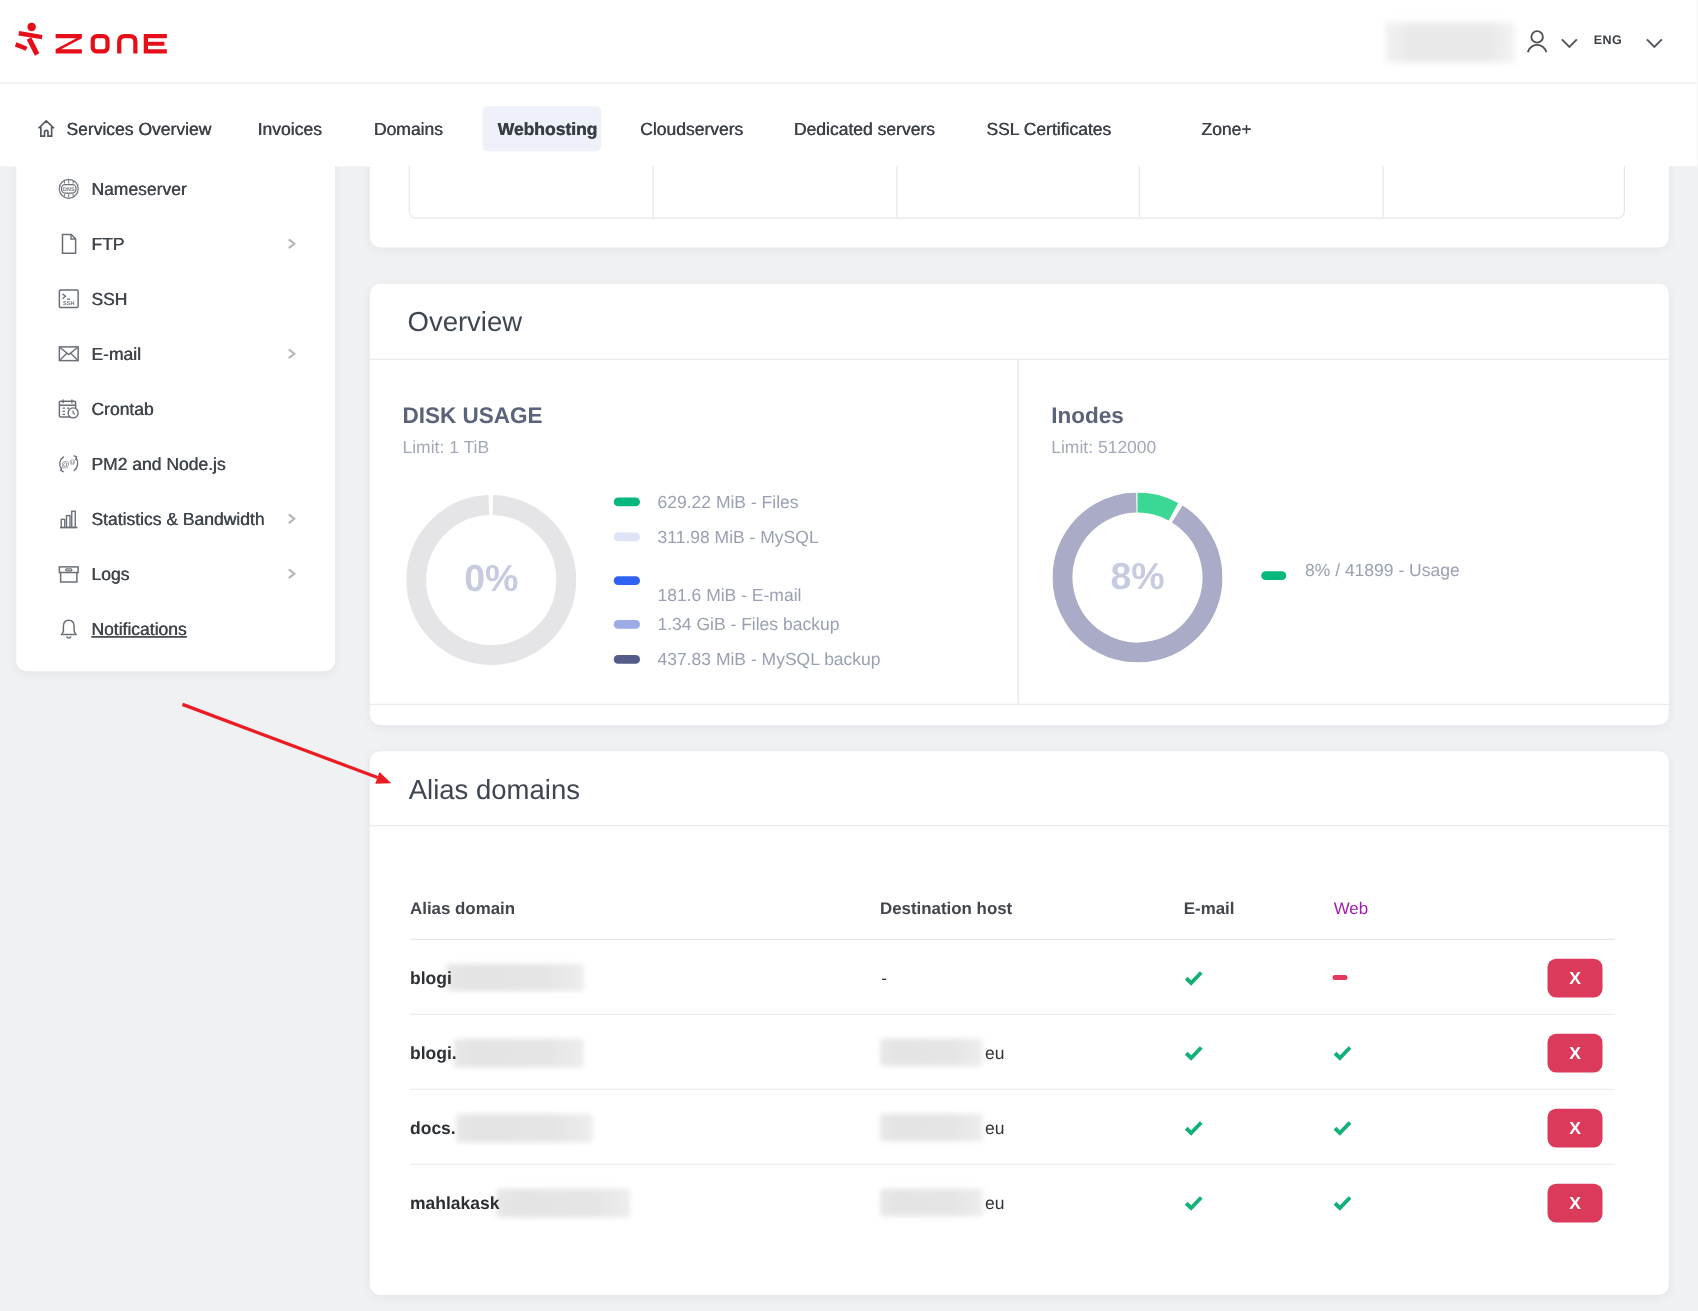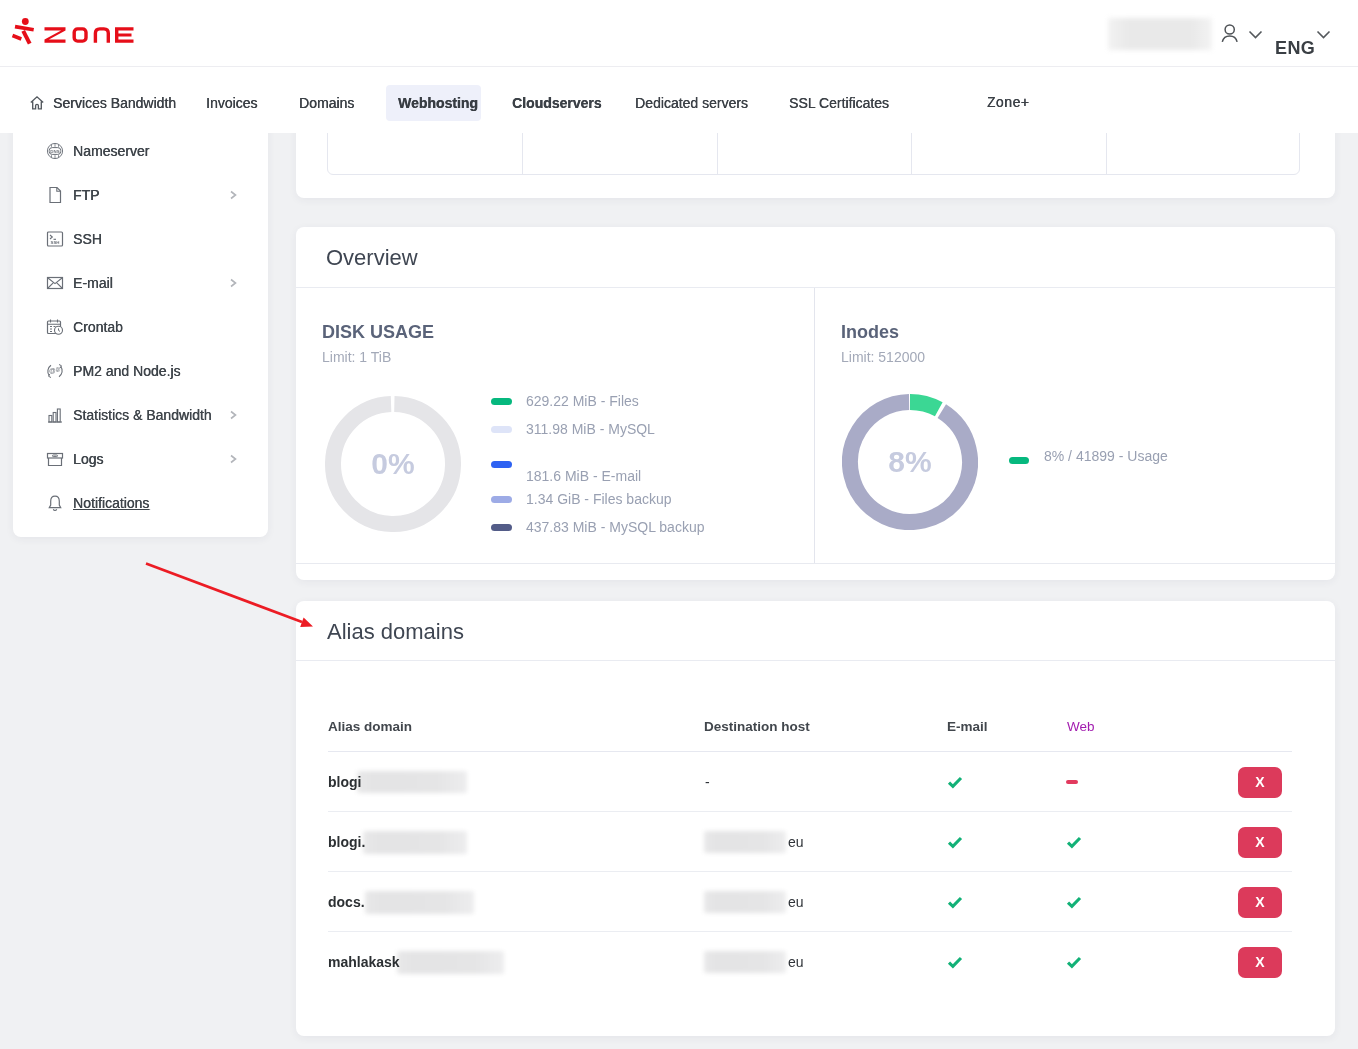--- a/index.html
+++ b/index.html
@@ -200,29 +200,29 @@
   <svg class="sbicon" style="top:494px;" viewBox="0 0 18 18">
     <path d="M9 2.2 C6.2 2.2 4.7 4.3 4.7 7.2 V11 L3.3 13.6 H14.7 L13.3 11 V7.2 C13.3 4.3 11.8 2.2 9 2.2 Z" fill="none" stroke="#6a6f77" stroke-width="1.2"></path>
     <path d="M7.3 15.2 A1.8 1.8 0 0 0 10.7 15.2" fill="none" stroke="#6a6f77" stroke-width="1.1"></path>
   </svg>
   <div class="sbitem" style="top:495px;text-decoration:underline;">Notifications</div>
 
   <div class="abs" style="left:0; top:67px; width:1358px; height:66px; background:#fff;"></div>
   <svg class="abs" style="left:28px; top:94px;" width="18" height="18" viewBox="0 0 18 18">
     <path d="M2.8 8.6 L9 2.8 L15.2 8.6 M4.7 7.5 V14.9 H7.6 V11.7 A1.4 1.4 0 0 1 10.4 11.7 V14.9 H13.3 V7.5" fill="none" stroke="#53585e" stroke-width="1.35"></path>
   </svg>
-  <div class="navitem" style="left:53px;">Services Bandwidth</div>
+  <div class="navitem" style="left:53px;">Services Overview</div>
   <div class="navitem" style="left:206px;">Invoices</div>
   <div class="navitem" style="left:299px;">Domains</div>
   <div class="abs" style="left:386px; top:85px; width:95px; height:36px; background:#eef0fa; border-radius:4px;"></div>
   <div class="navitem" style="left:398px; font-weight:700; color:#383d43;">Webhosting</div>
-  <div class="navitem" style="left:512px;font-weight:bold;">Cloudservers</div>
+  <div class="navitem" style="left:512px;">Cloudservers</div>
   <div class="navitem" style="left:635px;">Dedicated servers</div>
   <div class="navitem" style="left:789px;">SSL Certificates</div>
-  <div class="navitem" style="left:987px;font-family:Liberation Mono, monospace;">Zone+</div>
+  <div class="navitem" style="left:961px;">Zone+</div>
 
   <div class="abs" style="left:0; top:0; width:1358px; height:67px; background:#fff; border-bottom:1px solid #ededf1;"></div>
 
   <svg class="abs" style="left:10px; top:17px;" width="130" height="30" viewBox="0 0 130 30">
     <g fill="#e60e19" stroke="none">
       <circle cx="15.3" cy="4.5" r="3.4"></circle>
     </g>
     <g stroke="#e60e19" fill="none">
       <line x1="5" y1="9.6" x2="23.7" y2="12.7" stroke-width="3.6"></line>
       <line x1="13.2" y1="13.8" x2="19.7" y2="26.6" stroke-width="4"></line>
@@ -239,21 +239,21 @@
   </svg>
 
   <div class="abs" style="left:1108px; top:18px; width:104px; height:32px; background:linear-gradient(90deg,#f2f2f2,#e9e9e9 20%,#e9e9e9 80%,#f3f3f3); filter:blur(2.5px);"></div>
   <svg class="abs" style="left:1221px; top:23px;" width="18" height="20" viewBox="0 0 18 20">
     <circle cx="8.7" cy="6.5" r="4.6" fill="none" stroke="#4e5256" stroke-width="1.5"></circle>
     <path d="M1.3 18.8 A7.6 7.6 0 0 1 16.1 18.8" fill="none" stroke="#4e5256" stroke-width="1.5"></path>
   </svg>
   <svg class="abs" style="left:1248px; top:30px;" width="15" height="10" viewBox="0 0 15 10">
     <path d="M1.5 1.5 L7.5 7.5 L13.5 1.5" fill="none" stroke="#54585c" stroke-width="1.6"></path>
   </svg>
-  <div class="abs" style="left:1275px; top:38px; font-size:18px; font-weight:700; color:#3a3f44; letter-spacing:0.4px;text-align:right;">ENG</div>
+  <div class="abs" style="left:1275px; top:27px; font-size:10px; font-weight:700; color:#3a3f44; letter-spacing:0.4px;text-align:right;">ENG</div>
   <svg class="abs" style="left:1316px; top:30px;" width="15" height="10" viewBox="0 0 15 10">
     <path d="M1.5 1.5 L7.5 7.5 L13.5 1.5" fill="none" stroke="#54585c" stroke-width="1.6"></path>
   </svg>
 
   <svg class="abs" style="left:0; top:0; pointer-events:none;" width="1358" height="1049" viewBox="0 0 1358 1049">
     <line x1="146" y1="563.5" x2="302" y2="622" stroke="#ec1c24" stroke-width="2.6"></line>
     <polygon points="313,626.5 300.2,626.9 303.6,617.6" fill="#ec1c24"></polygon>
   </svg>
 
 </div>

